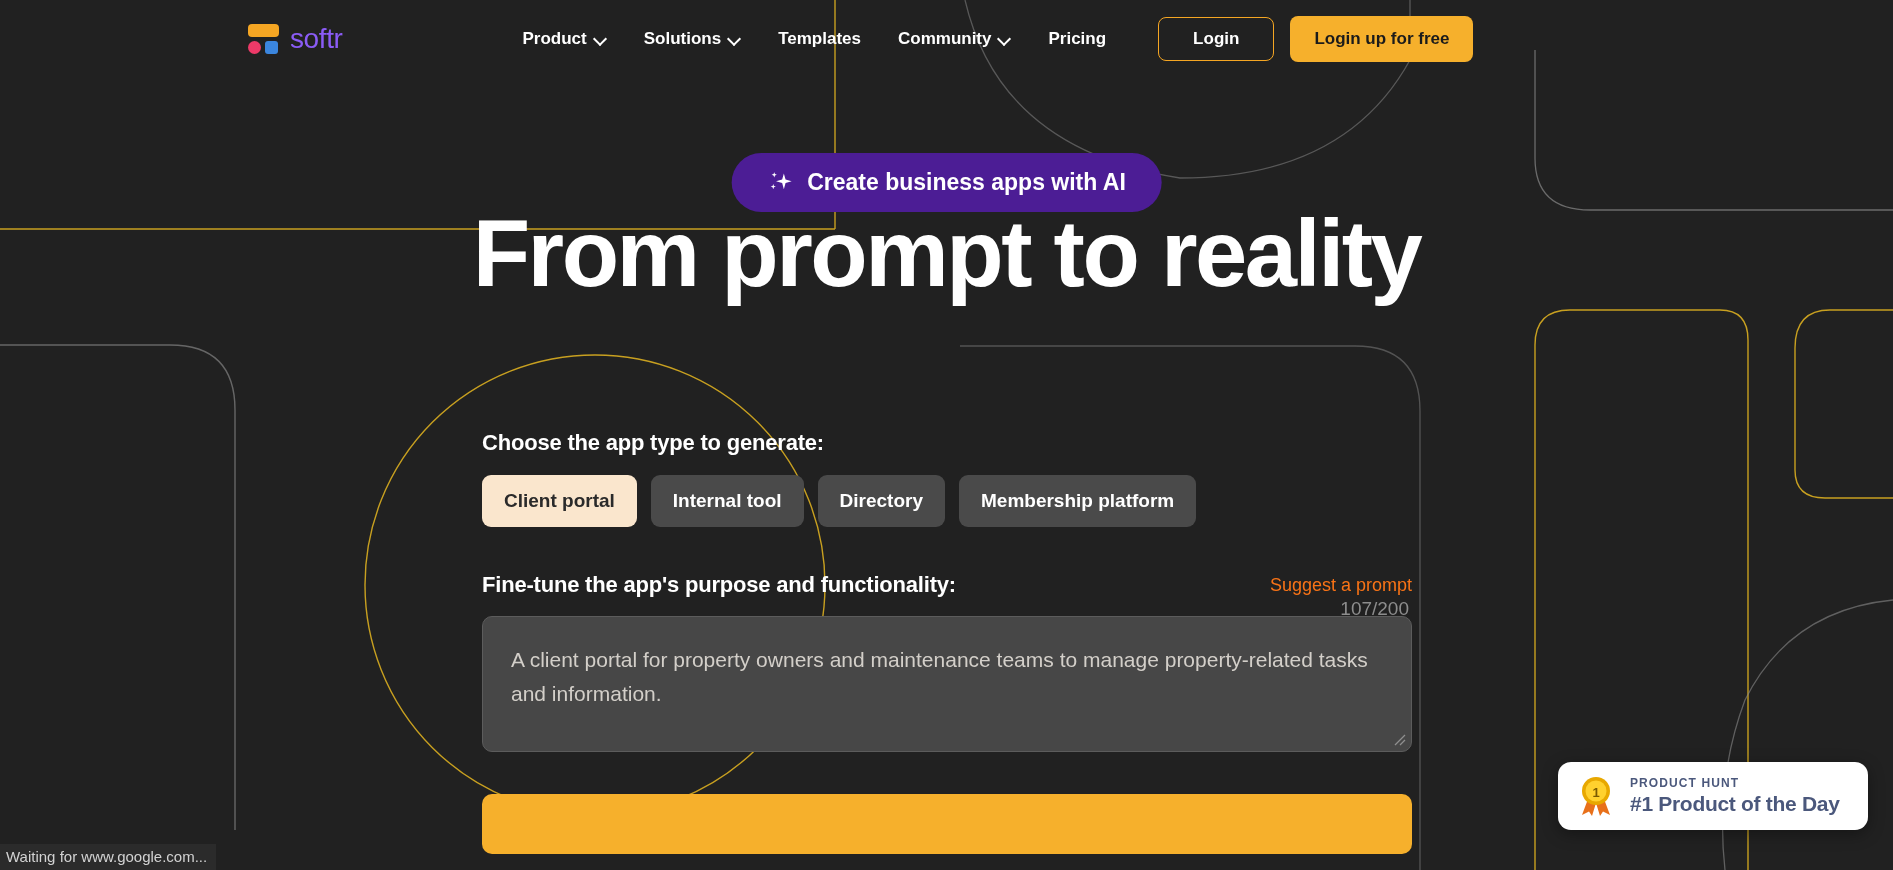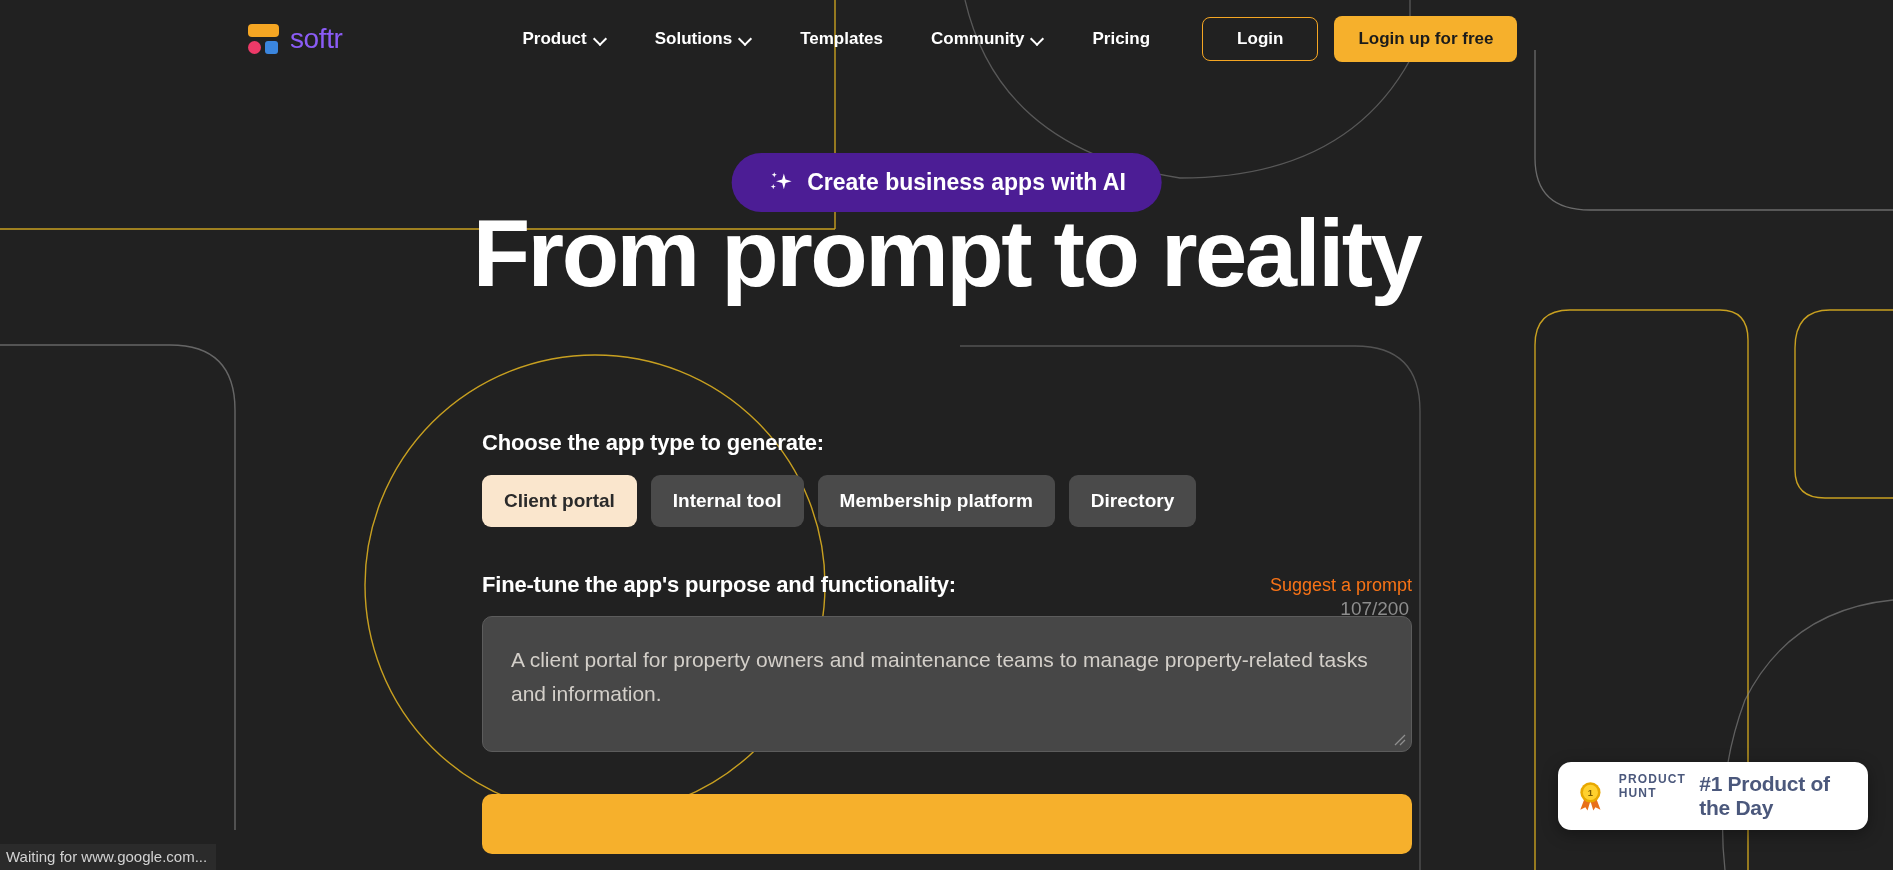--- a/index.html
+++ b/index.html
@@ -51,21 +51,21 @@
   .lm-sq {
     position:absolute; left:17px; top:17px;
     width:13px; height:13px;
     background:#3B86DE; border-radius:3px;
   }
   #logo-word {
     color:#8b5cf6; font-size:28px; font-weight:400; letter-spacing:-0.4px;
   }
 
   #nav {
-    display:flex; align-items:center; gap:48px;
+    display:flex; align-items:center; gap:37px;
     margin-left:180px;
   }
   .nav-item {
     display:flex; align-items:center; gap:7px;
     color:#fff; font-size:17px; font-weight:700;
     cursor:pointer; white-space:nowrap;
   }
   .chev { display:inline-block; width:13px; height:13px; position:relative; }
   .chev::after {
     content:""; position:absolute; left:1px; top:1px;
@@ -169,21 +169,21 @@
   
   #ph-badge {
     position:absolute; left:1558px; top:762px;
     width:310px; height:68px;
     background:#fff; border-radius:13px;
     display:flex; align-items:center; gap:14px;
     padding:0 18px; cursor:pointer;
     box-shadow:0 4px 16px rgba(0,0,0,.35);
     z-index:40;
   }
-  #ph-text { display:flex; flex-direction:row; gap:2px; }
+  #ph-text { display:flex; flex-direction:column; gap:2px; }
   #ph-kicker {
     color:#4b587c; font-size:12px; font-weight:700; letter-spacing:1.1px;
   }
   #ph-title { color:#4b587c; font-size:21px; font-weight:700; letter-spacing:-0.3px; }
 
   
   #statusbar {
     position:absolute; left:0; bottom:0;
     background:#2b2b2b; color:#d2d2d2;
     font-size:15px; padding:4px 9px 5px 6px;
@@ -270,22 +270,22 @@
     <h1 id="headline">From prompt to reality</h1>
   </div>
 
   <div id="form">
 
     <div class="form-label">Choose the app type to generate:</div>
 
     <div id="apptype-row">
       <button class="apptype selected">Client portal</button>
       <button class="apptype">Internal tool</button>
+      <button class="apptype">Directory</button>
       <button class="apptype">Membership platform</button>
-      <button class="apptype">Directory</button>
     </div>
 
     <div id="finetune-row">
       <div class="form-label">Fine-tune the app's purpose and functionality:</div>
       <div id="suggest-prompt">Suggest a prompt</div>
     </div>
 
     <div id="prompt-box">
       <div id="prompt-text" placeholder="Describe the app you want to build">A client portal for property owners and maintenance teams to manage property-related tasks and information.</div>
       <svg id="resize-grip" viewBox="0 0 13 13">

